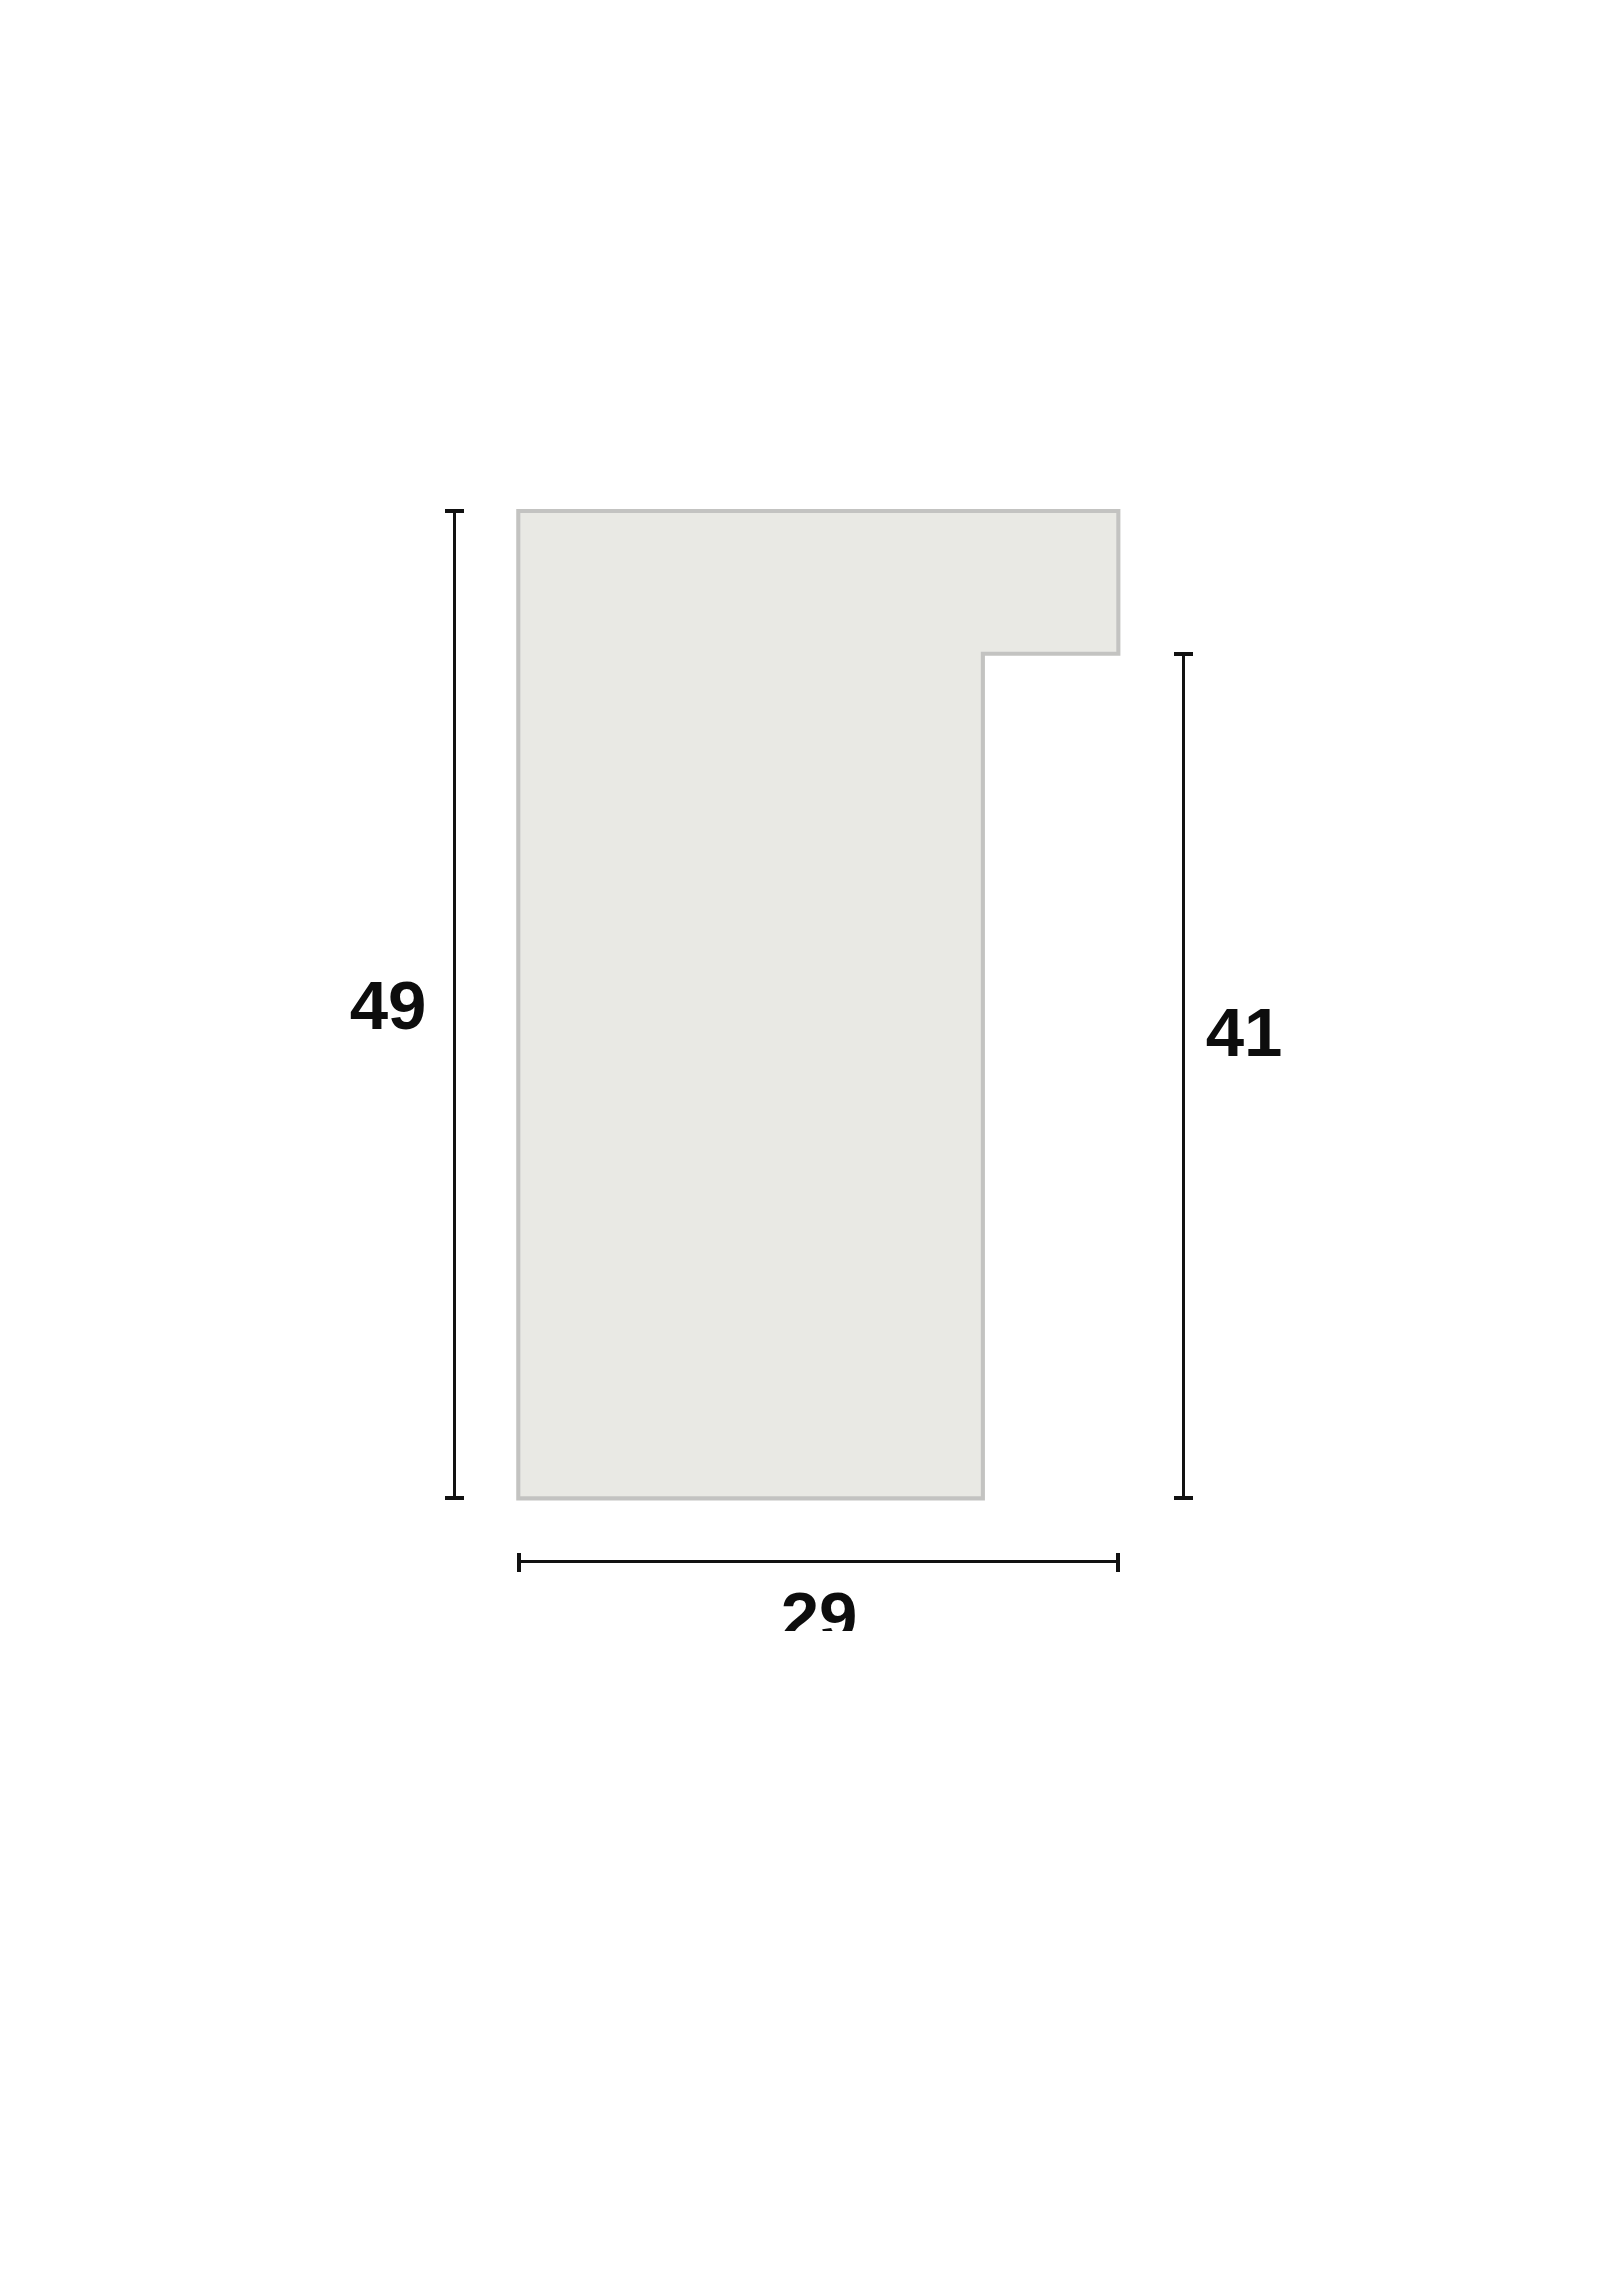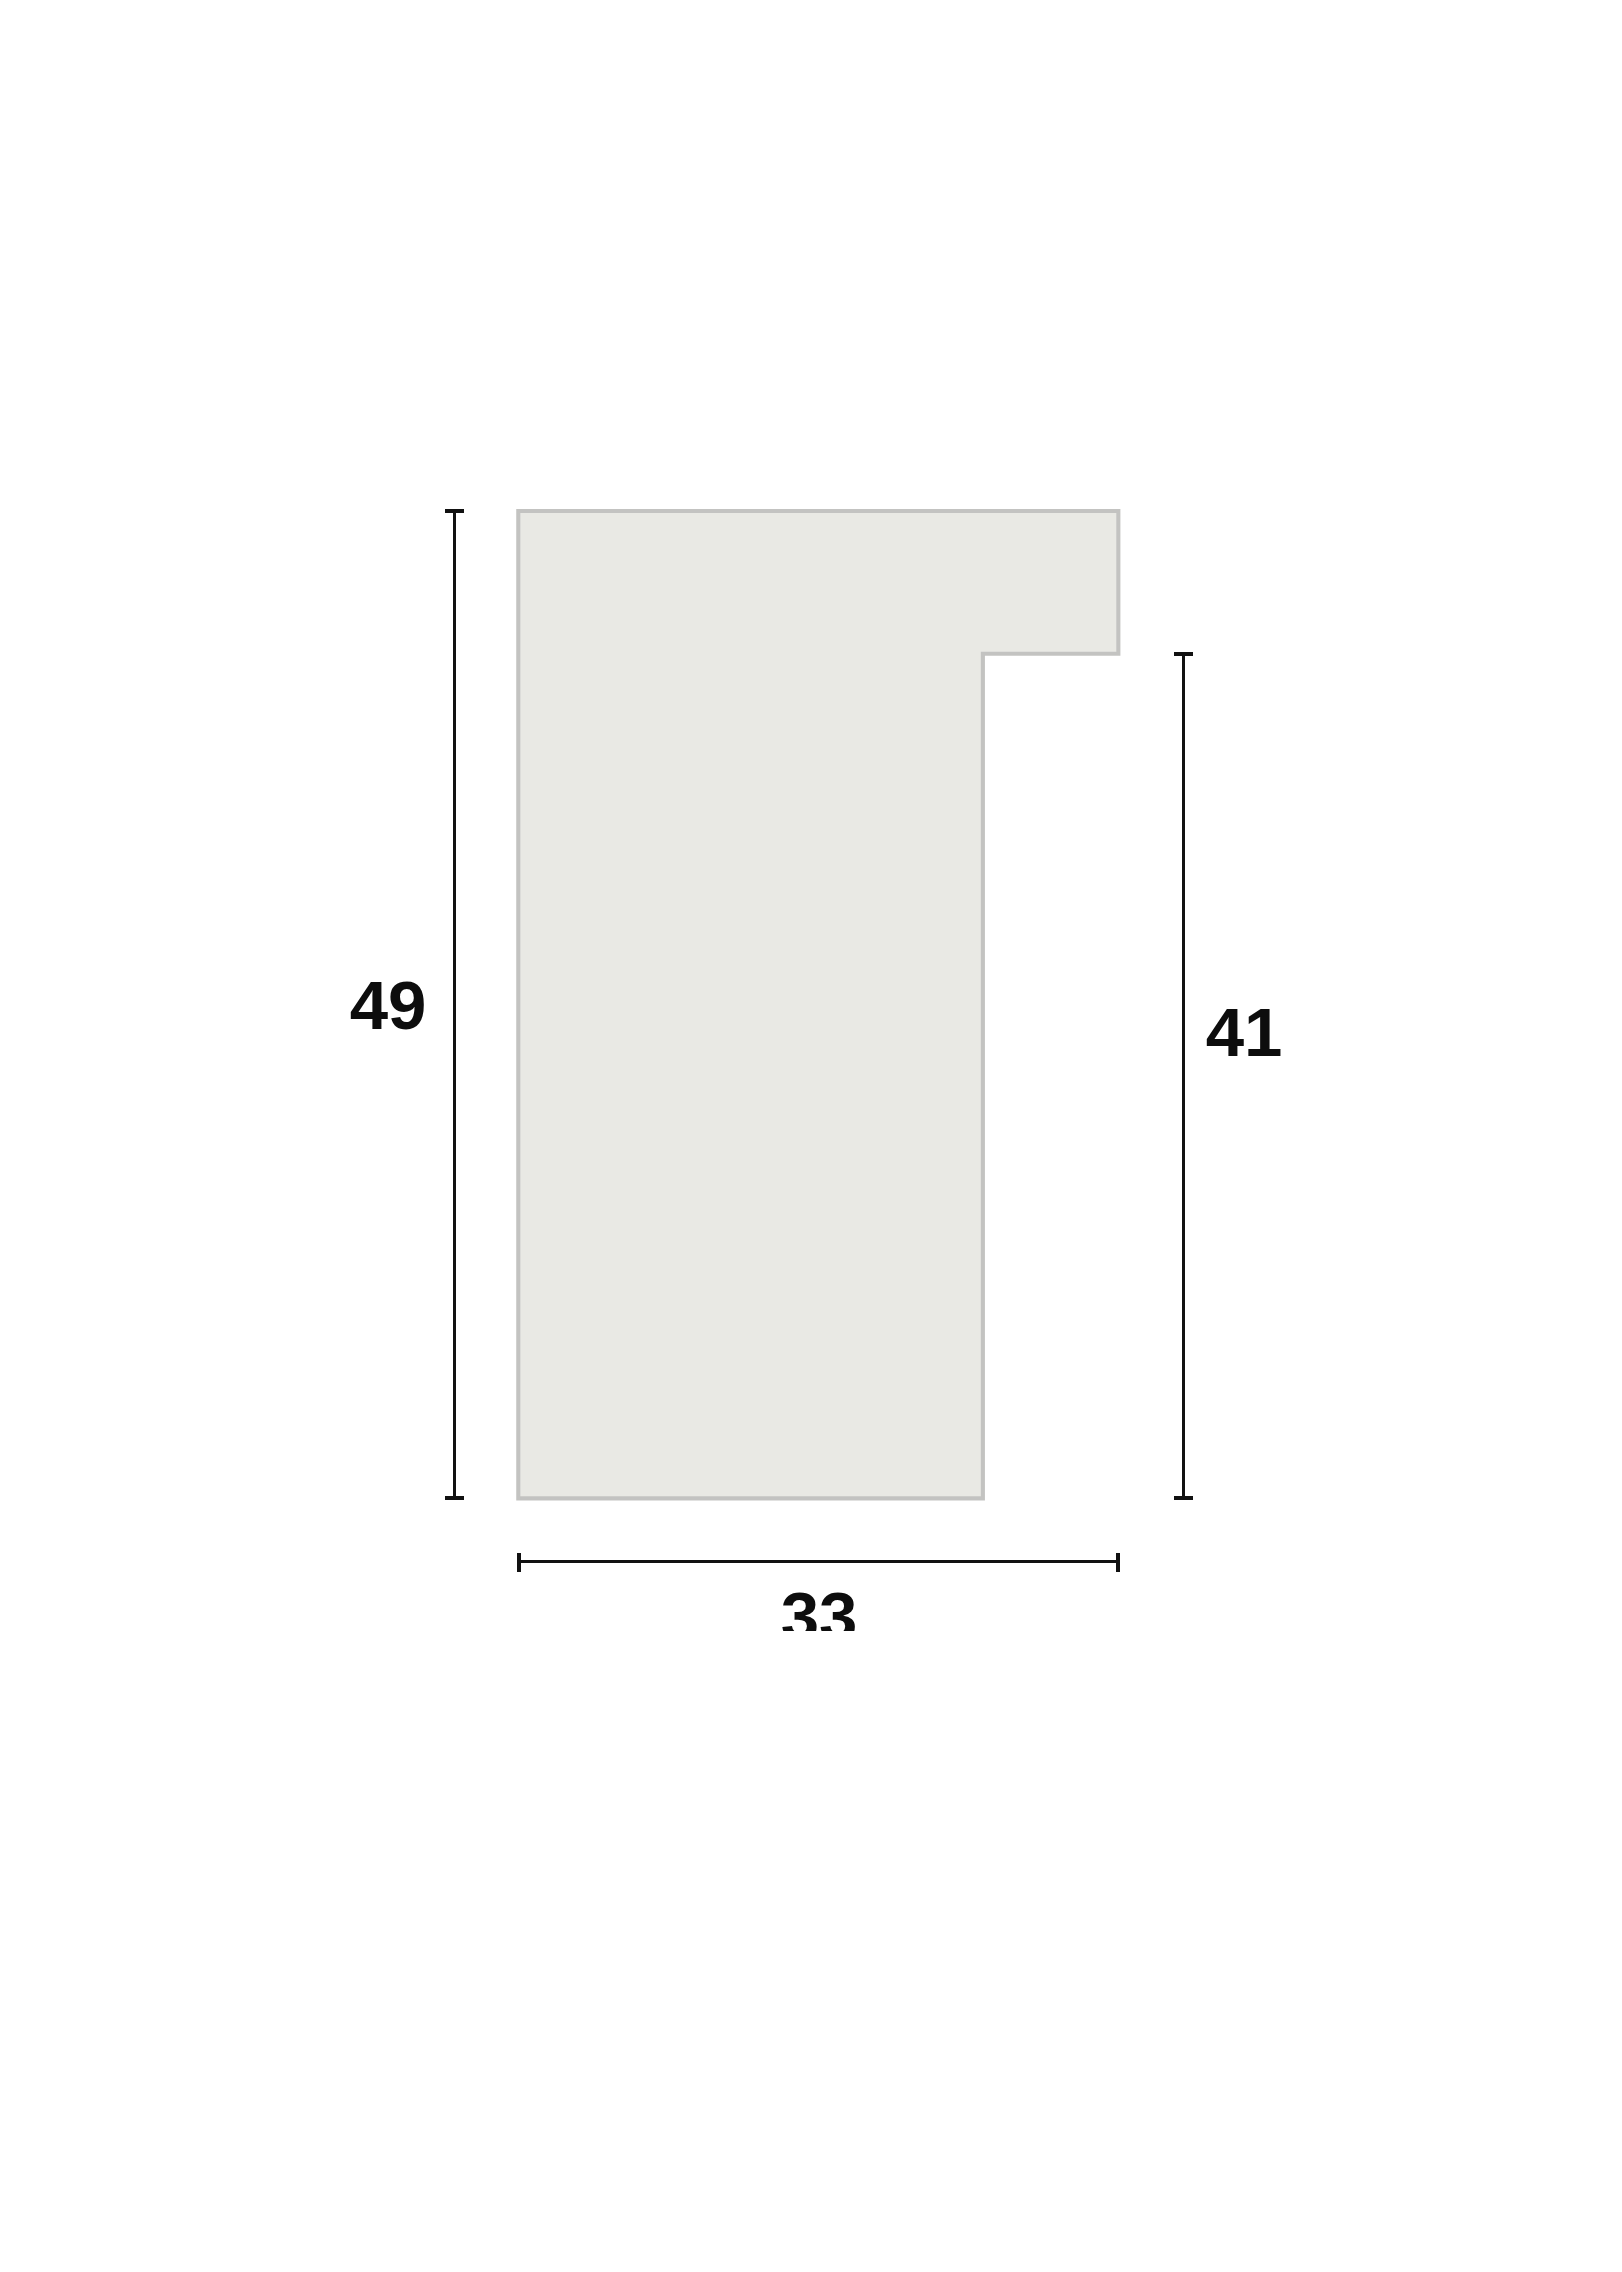--- a/index.html
+++ b/index.html
@@ -96,17 +96,17 @@
   <div class="dim-label" style="left:388px; top:1005px;">49</div>
 
   <div class="tick-h" style="left:1174px; top:652px;"></div>
   <div class="dim-line-v" style="left:1182px; top:654px; height:845px;"></div>
   <div class="tick-h" style="left:1174px; top:1496px;"></div>
   <div class="dim-label" style="left:1244px; top:1032px;">41</div>
 
   <div class="tick-v" style="left:517px; top:1553px;"></div>
   <div class="dim-line-h" style="left:519px; top:1560px; width:599px;"></div>
   <div class="tick-v" style="left:1116px; top:1553px;"></div>
-  <div class="dim-label" style="left:819px; top:1616px;">33</div>
+  <div class="dim-label" style="left:819px; top:1616px;">29</div>
 
 
 </div>
 
 
 </body></html>

